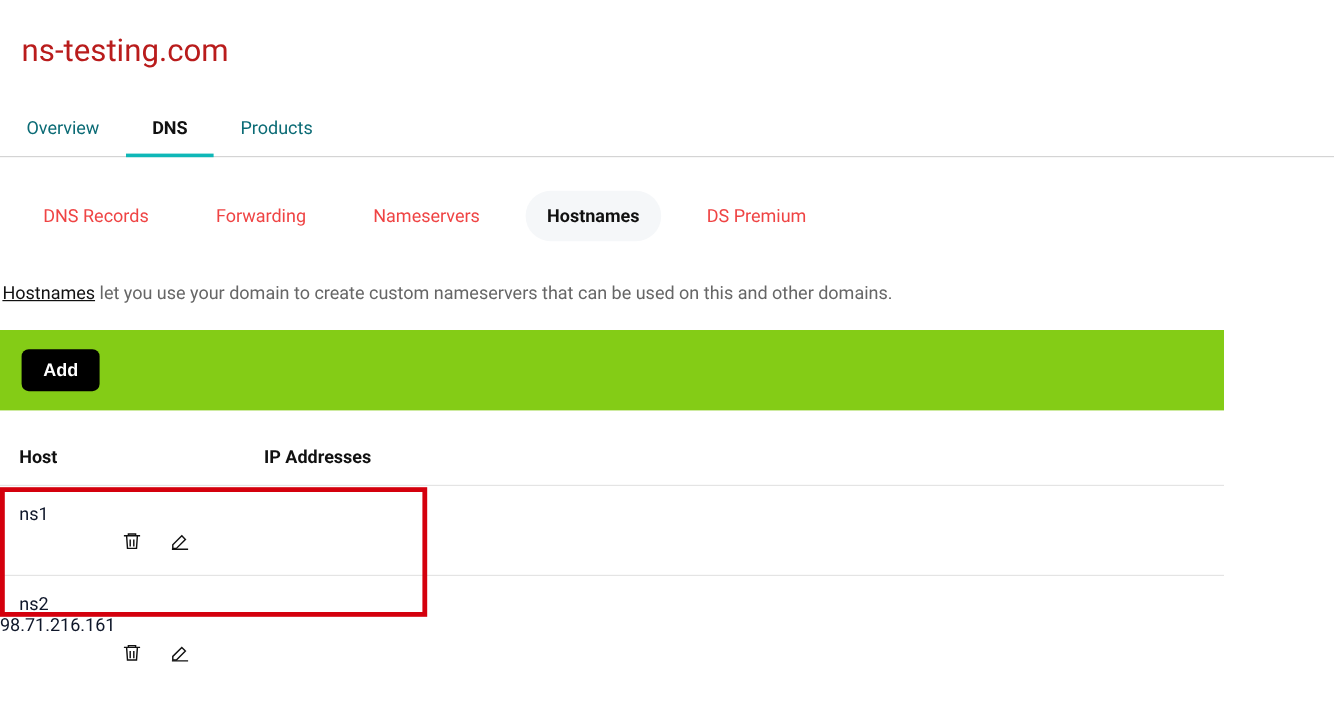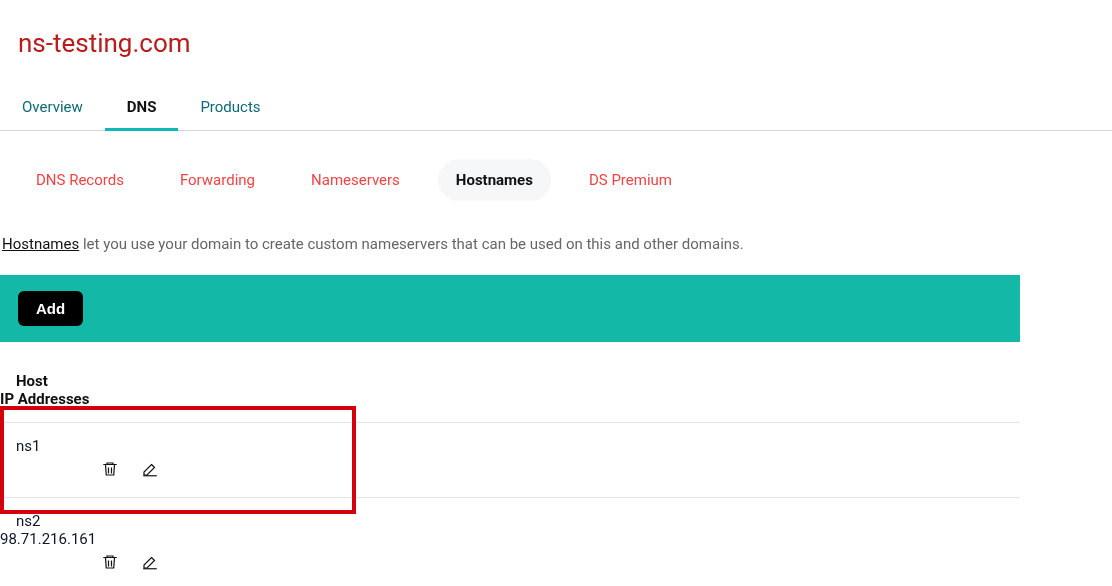--- a/index.html
+++ b/index.html
@@ -65,21 +65,21 @@
       font-size: 15px;
       color: #666666;
       padding: 34px 0 0 2px;
     }
     .description .link {
       color: #111111;
       text-decoration: underline;
       cursor: pointer;
     }
     .add-bar {
-      background: #14b8a6;
+      background: #84cc16;
       margin-top: 22px;
       padding: 16px 18px;
       width: 1020px;
       margin-left: 0;
     }
     .add-btn {
       background: #000000;
       color: #ffffff;
       border: none;
       border-radius: 6px;
@@ -93,21 +93,20 @@
       padding: 0;
       width: 1020px;
       position: relative;
     }
     .thead {
       display: flex;
       font-weight: 700;
       font-size: 15px;
       color: #111111;
       padding-bottom: 14px;
-      flex-direction: column;
     }
     .col-host { width: 220px; padding-left: 16px; }
     .col-ip { width: 620px; }
     .col-actions { width: 180px; display: flex; justify-content: flex-end; gap: 12px; align-items: center; padding-right: 16px; }
     .trow {
       display: flex;
       font-size: 15px;
       color: #0f172a;
       border-top: 1px solid #e4e4e4;
       padding: 14px 0;

